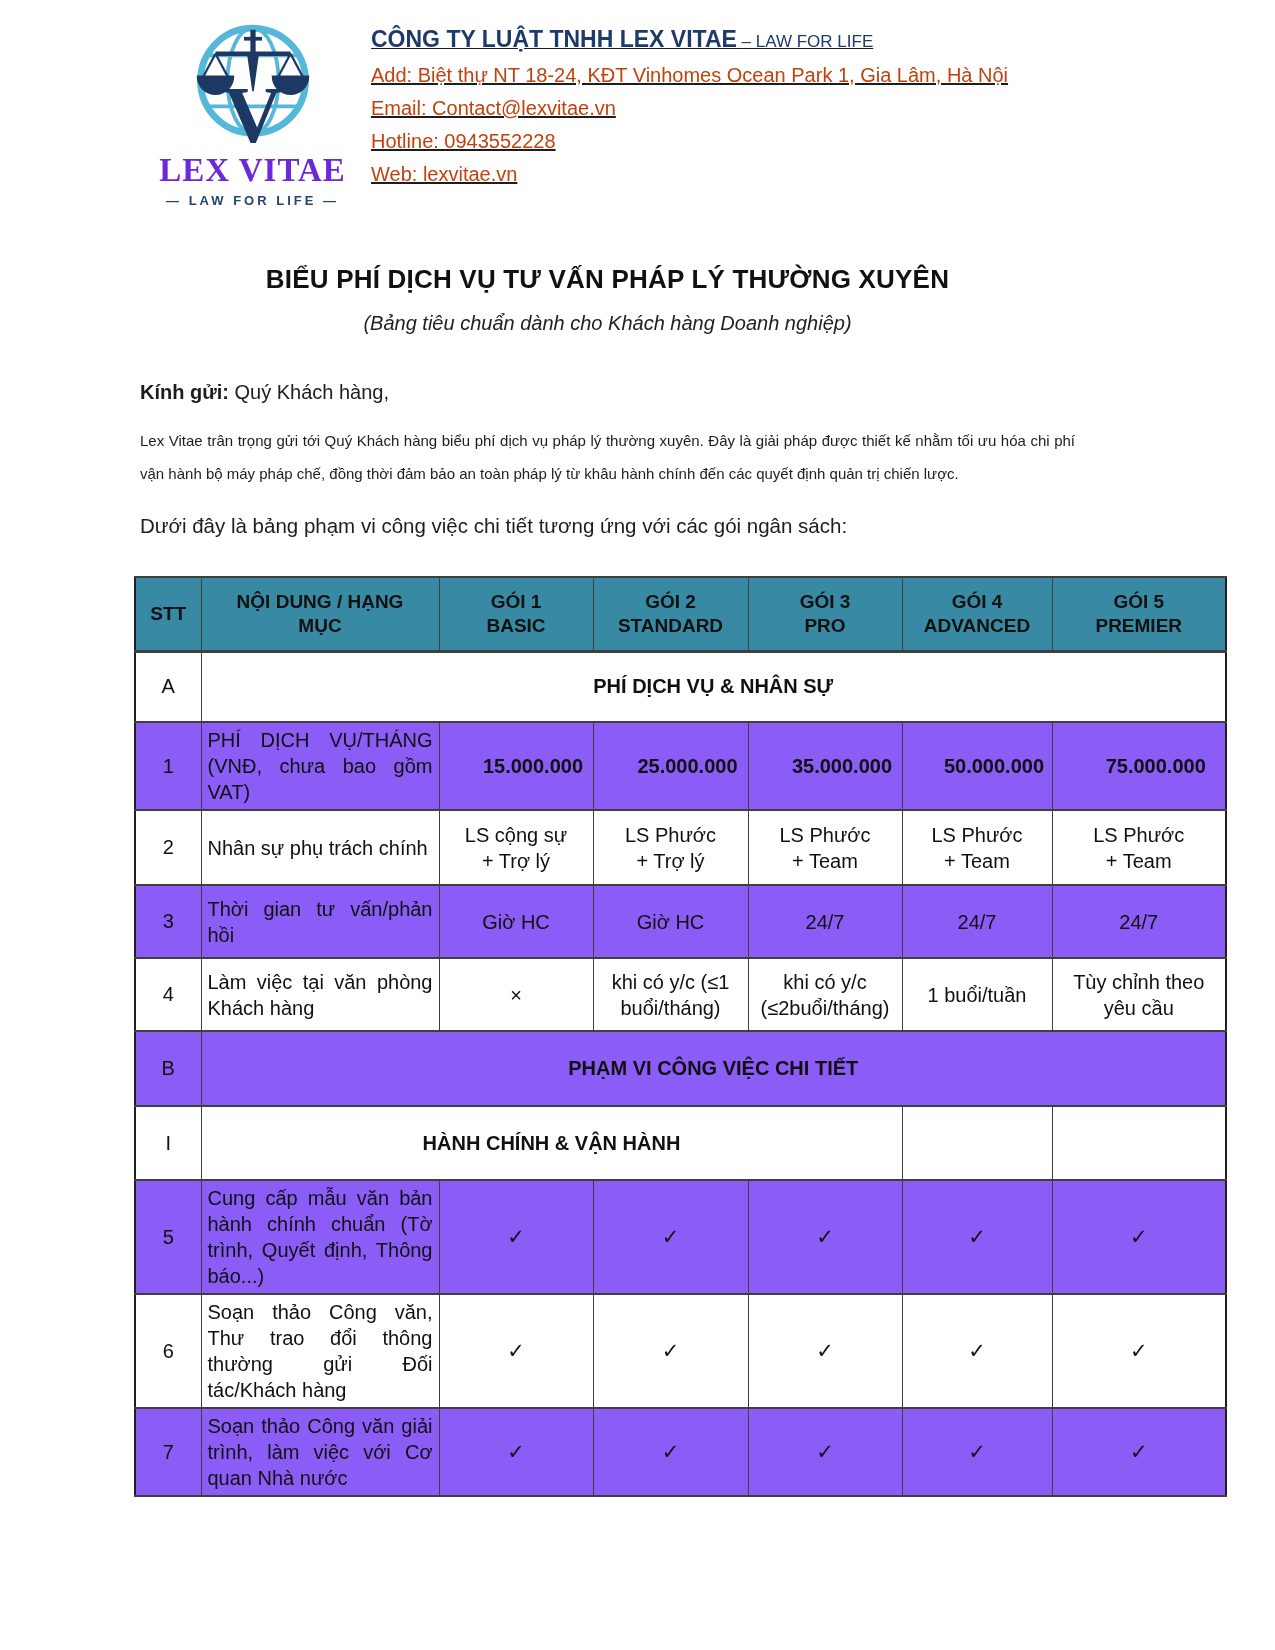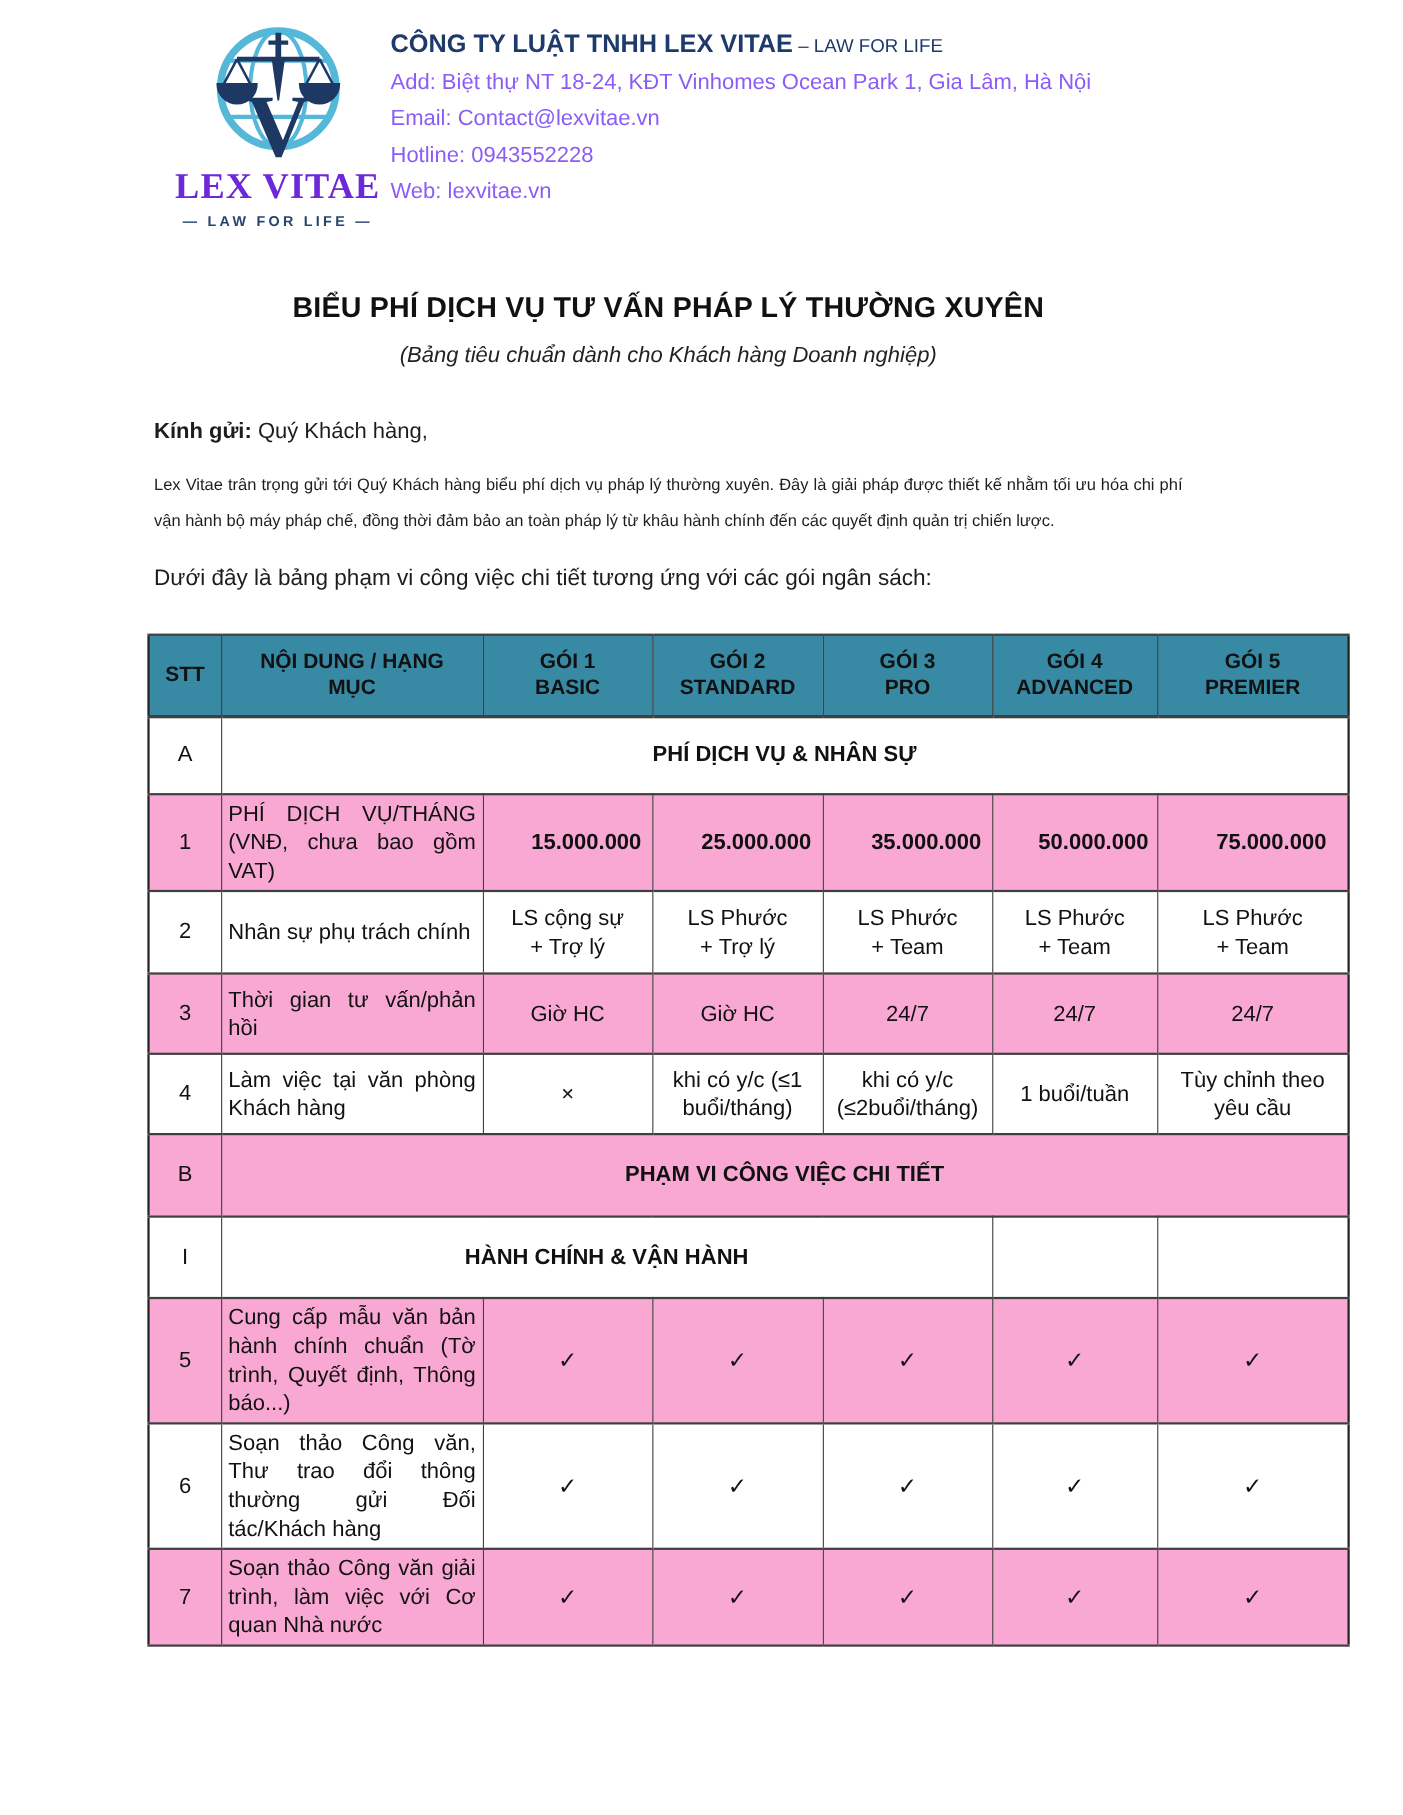--- a/index.html
+++ b/index.html
@@ -20,25 +20,25 @@
   .logo-name {
     font-family: "Liberation Serif", "DejaVu Serif", serif;
     font-weight: bold; font-size: 33px; letter-spacing: 1px;
     color: #6d28d9; margin-top: 2px; white-space: nowrap;
   }
   .logo-tagline {
     font-family: "Liberation Sans", sans-serif;
     font-weight: bold; font-size: 13px; letter-spacing: 3px;
     color: #25456e; margin-top: 4px; white-space: nowrap;
   }
-  .company-info { margin-left: 0; padding-top: 10px; }
+  .company-info { margin-left: 16px; padding-top: 10px; text-decoration: underline; }
   .company-name-line { white-space: nowrap; margin-bottom: 6px; }
   .company-name { font-weight: bold; font-size: 23px; color: #1e3a6b; }
   .company-tagline { font-size: 17px; color: #1e3a6b; }
-  .company-line { font-size: 20px; color: #8b5cf6; line-height: 33px; }
+  .company-line { font-size: 20px; color: #c2410c; line-height: 33px; }
 
   
   .content { padding: 0 200px 0 140px; }
   .doc-title {
     margin-top: 56px; text-align: center;
     font-weight: bold; font-size: 26px; color: #111; letter-spacing: 0.2px;
   }
   .doc-subtitle {
     margin-top: 17px; text-align: center;
     font-style: italic; font-size: 20px; color: #222;
@@ -73,21 +73,21 @@
     border-bottom-width: 3px;
   }
   td.stt { text-align: center; font-size: 20px; }
   td.section-label { font-weight: bold; text-align: center; padding-left: 10px; font-size: 20px; }
   td.row-label {
     text-align: justify; -moz-text-align-last: left; text-align-last: left;
     padding: 6px 8px; line-height: 26px; font-size: 20px;
   }
   td.val { text-align: center; white-space: pre-line; line-height: 26px; }
   td.val.bold { font-weight: bold; padding-left: 40px; }
-  tr.shade td { background: #f9a8d4; }
+  tr.shade td { background: #8b5cf6; }
   td.check { text-align: center; font-size: 21px; }
 </style>
 </head>
 <body>
 
 <div class="letterhead">
   <div class="logo-block">
     <svg class="logo-emblem" width="150" height="134" viewBox="0 0 200 178">
 
       <g stroke="#56b8d8" fill="none">

